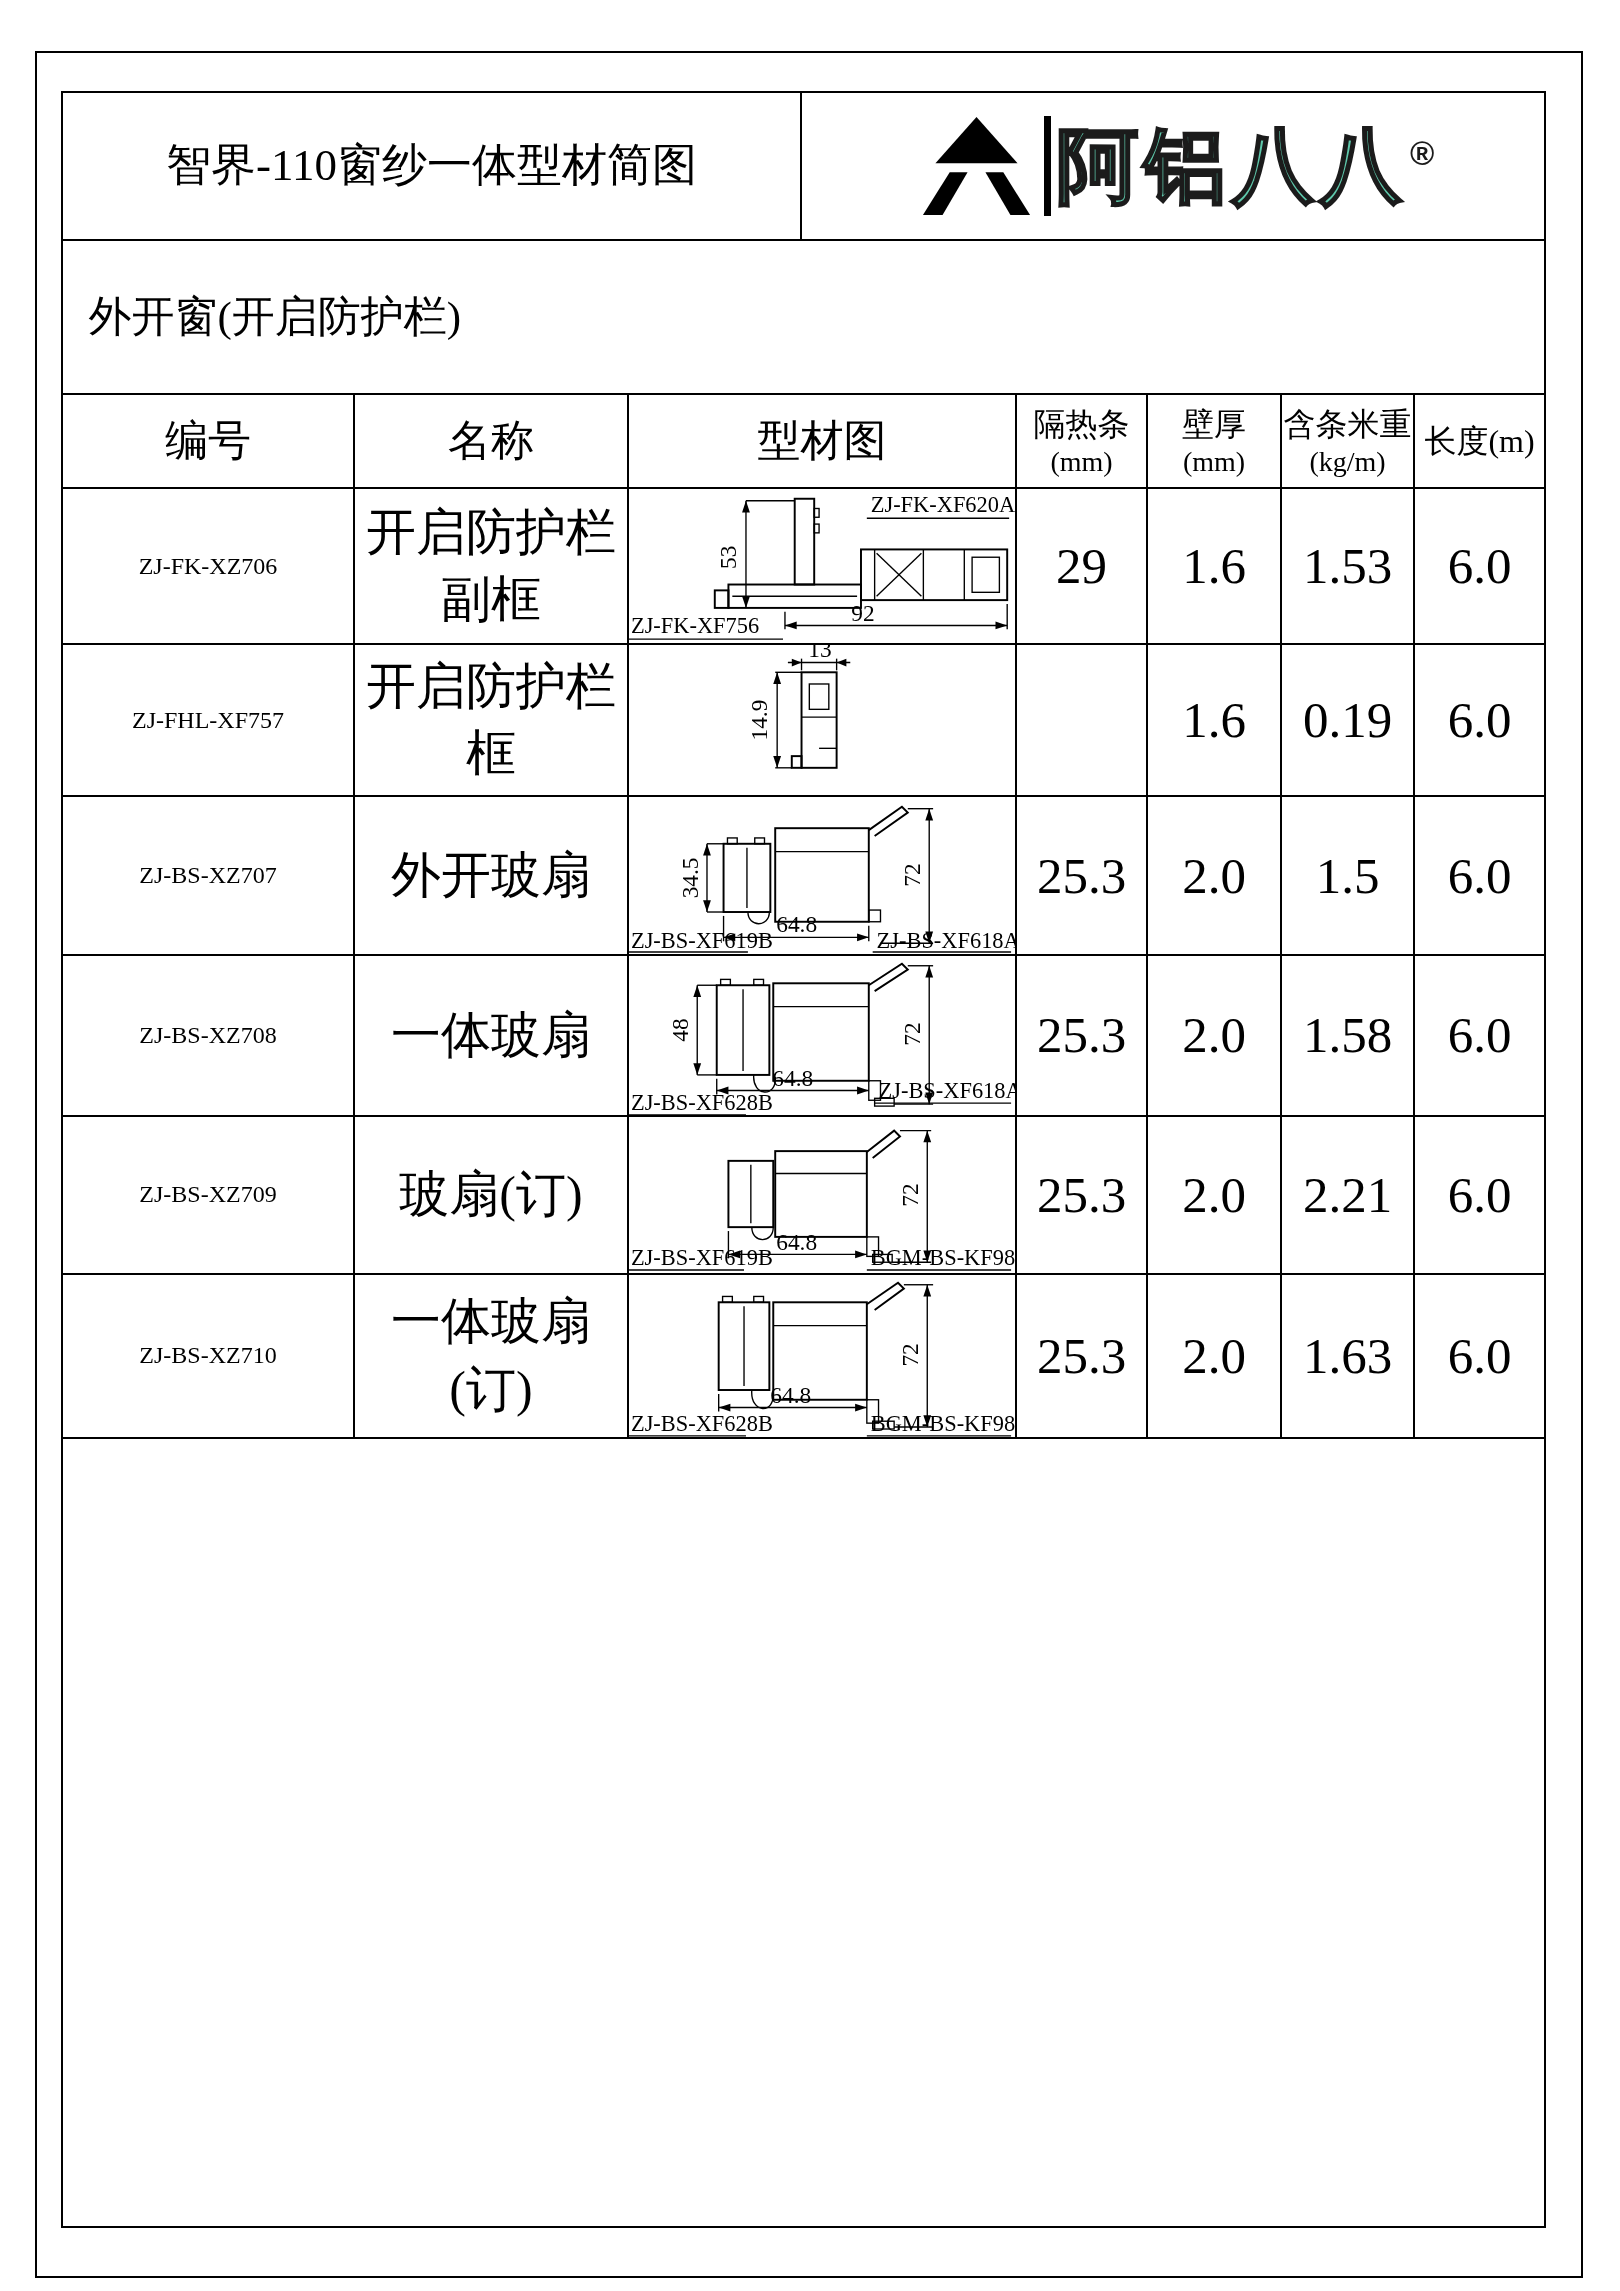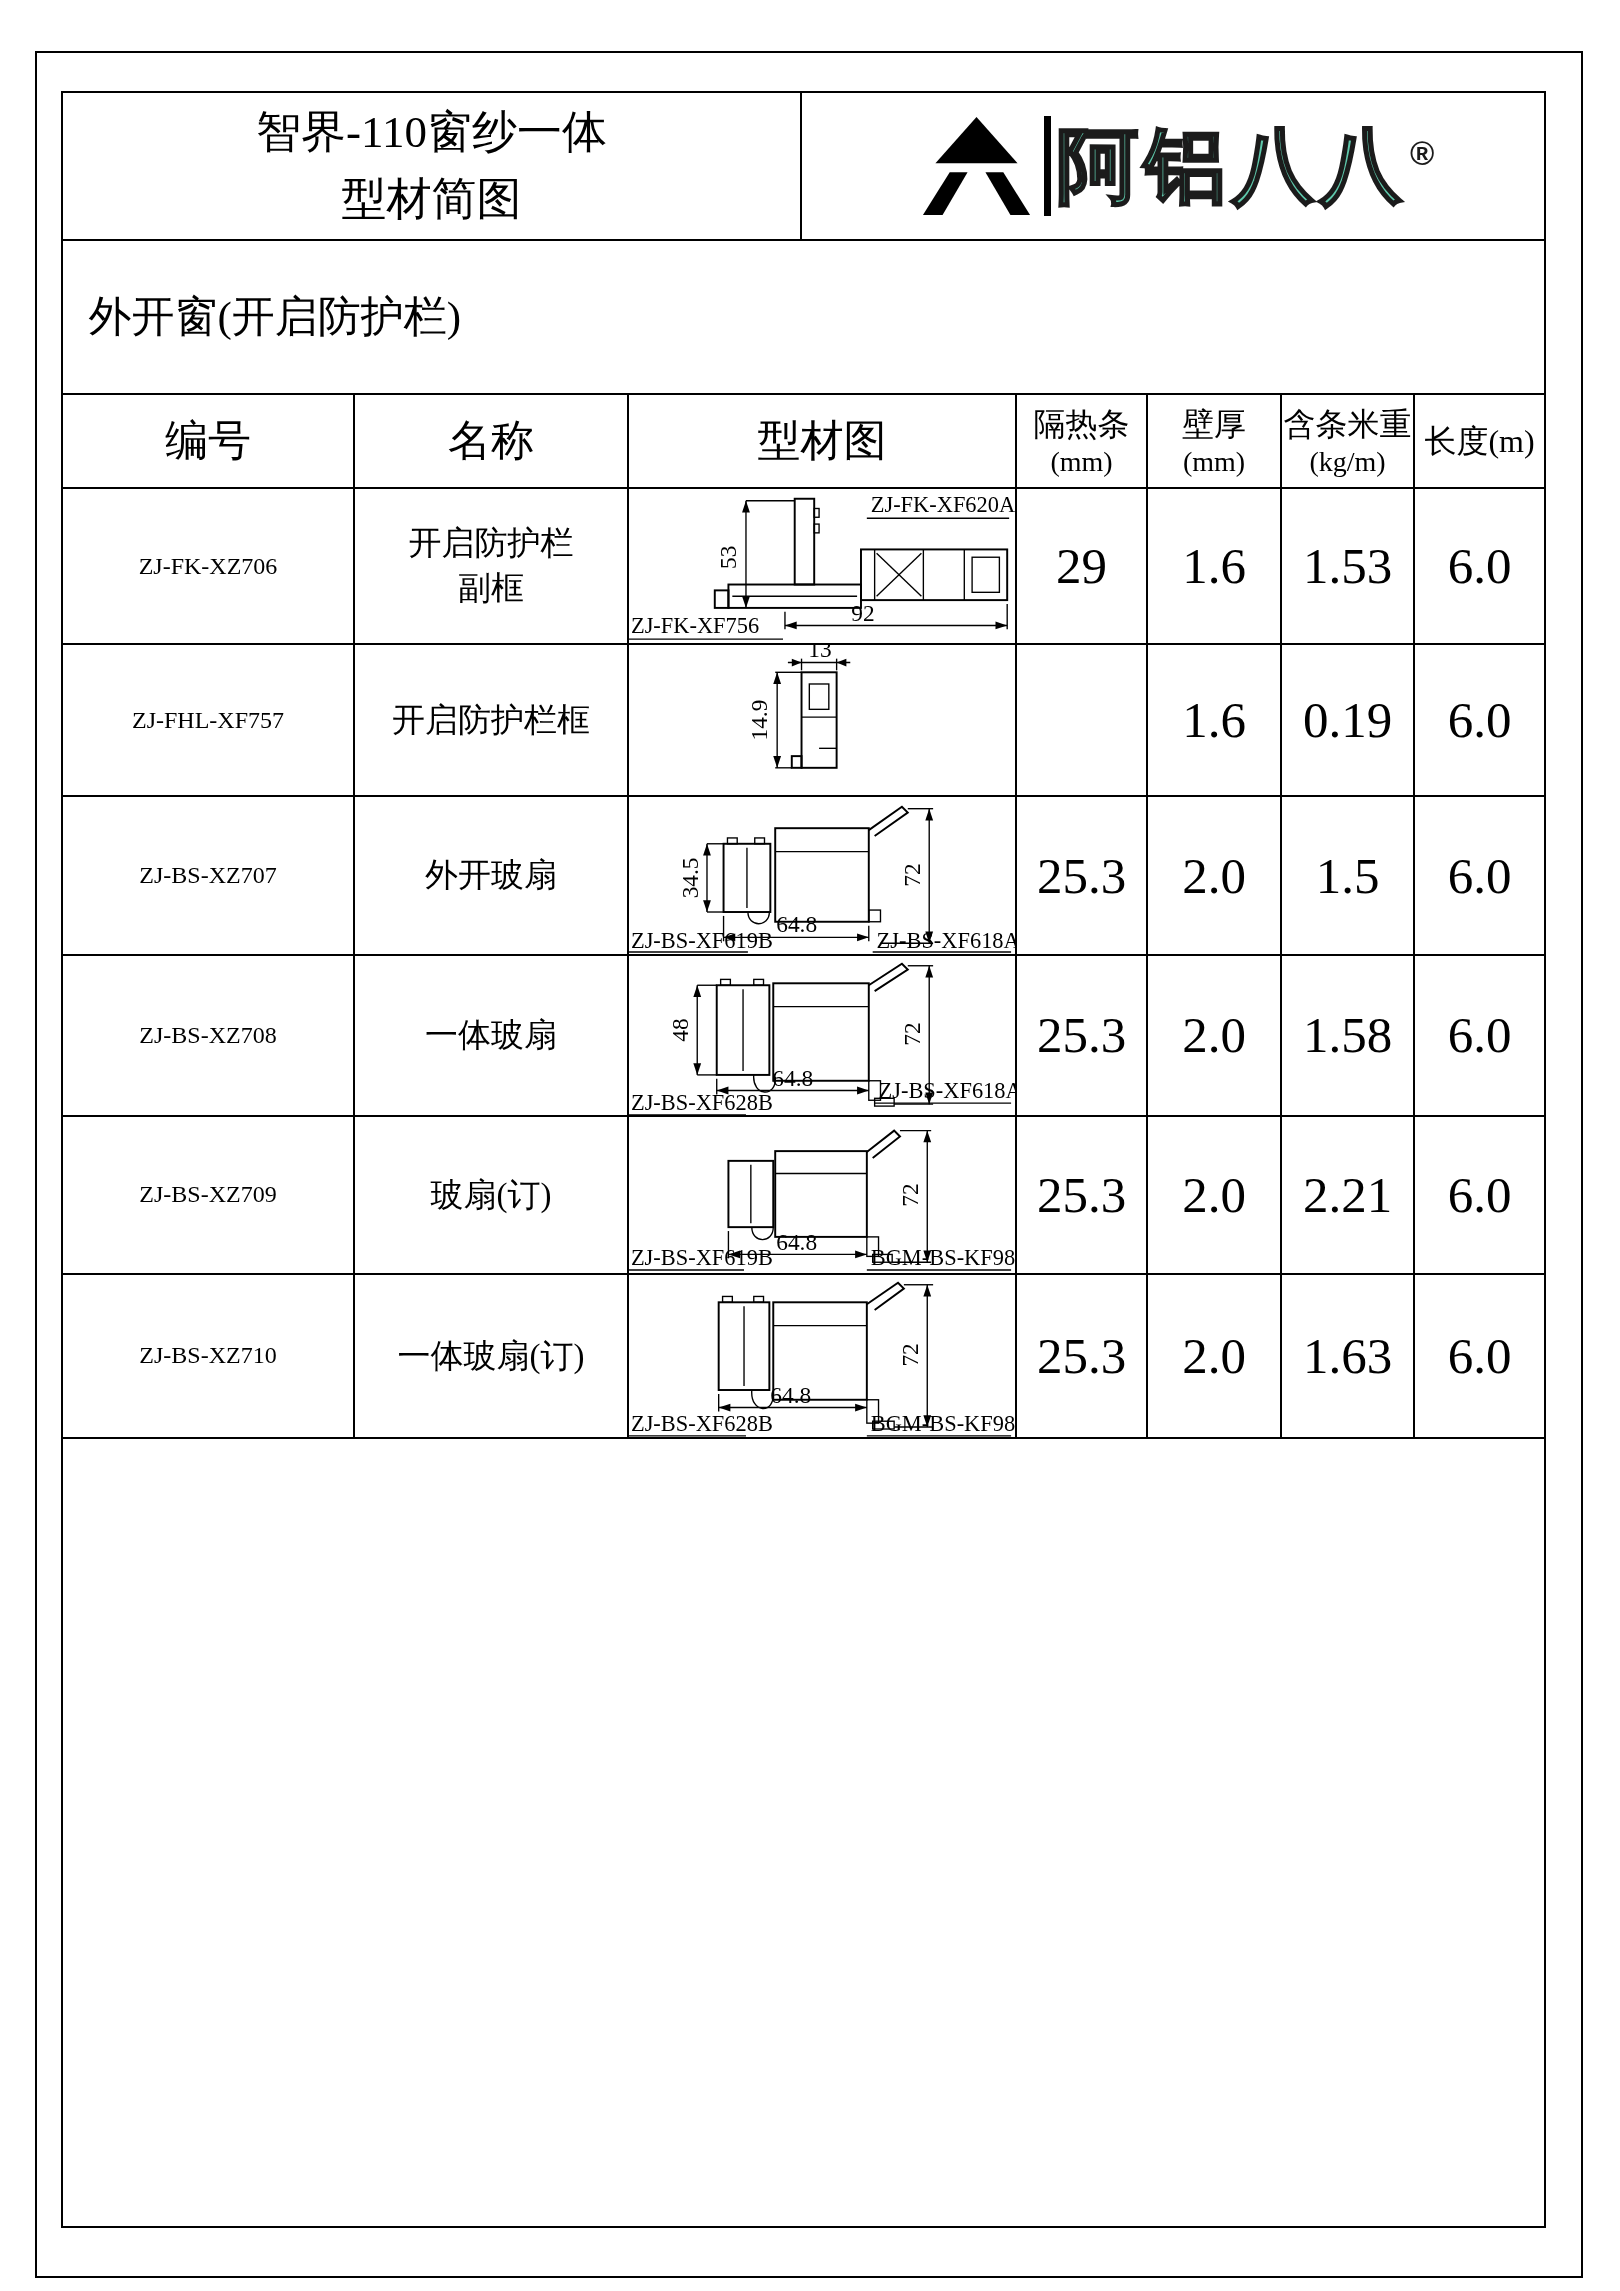--- a/index.html
+++ b/index.html
@@ -5,38 +5,38 @@
   html,body{margin:0;padding:0;background:#e8e8e8;}
   .page{position:relative;width:1620px;height:2292px;background:#fff;overflow:hidden;
         font-family:"Liberation Serif","DejaVu Serif",serif;color:#000;}
   .outer-border{position:absolute;left:35px;top:51px;width:1548px;height:2227px;
         border:2px solid #000;box-sizing:border-box;}
   .sheet{position:absolute;left:61px;top:91px;width:1485px;}
 
   
   .title-row{box-sizing:border-box;width:1485px;height:148px;border:2px solid #000;border-bottom:0;
         display:flex;}
-  .t-cell{box-sizing:border-box;width:739px;border-right:2px solid #000;display:flex;flex-direction:column;
+  .t-cell{box-sizing:border-box;width:739px;border-right:2px solid #000;display:flex;
         justify-content:center;align-items:center;font-size:45px;line-height:1.5;}
   .l-cell{flex:1;display:flex;align-items:center;justify-content:center;gap:5px;}
   .logo-bar{width:7.8px;height:100px;background:#000;}
   .logo-text{font-family:"Liberation Sans","DejaVu Sans",sans-serif;font-weight:bold;font-size:82px;
         color:#5FC9AC;-webkit-text-stroke:2.5px #1b1b1b;letter-spacing:5.9px;line-height:1;}
   .logo-reg{font-size:33px;color:#1b1b1b;-webkit-text-stroke:0;position:relative;top:-29px;left:2px;
         font-family:"Liberation Sans",sans-serif;letter-spacing:0;}
 
   
   table.main{border-collapse:collapse;table-layout:fixed;width:1485px;}
   table.main td{border:2px solid #000;text-align:center;vertical-align:middle;padding:0;overflow:hidden;}
   .hdr-big{font-size:43px;}
   .hdr-small{font-size:32px;line-height:1.25;}
   .hdr-small .sub{font-size:28px;}
   .section-cell{text-align:left !important;padding-left:25.5px !important;font-size:43px;}
   .code-cell{font-size:24px;}
-  .name-cell{font-size:33px;line-height:1.35;}
+  .name-cell{font-size:50px;line-height:1.35;}
   .val-cell{font-size:51px;}
   .diagram-cell{position:relative;}
   .diagram-cell svg{display:block;width:100%;height:100%;}
 
   
   .pf{fill:none;stroke:#000;stroke-width:2;}
   .pf-thin{fill:none;stroke:#000;stroke-width:1.4;}
   .dimln{stroke:#000;stroke-width:1.4;}
   .arr{fill:#000;stroke:none;}
   .dg-txt{font-family:"Liberation Serif","DejaVu Serif",serif;font-size:23px;fill:#000;}

